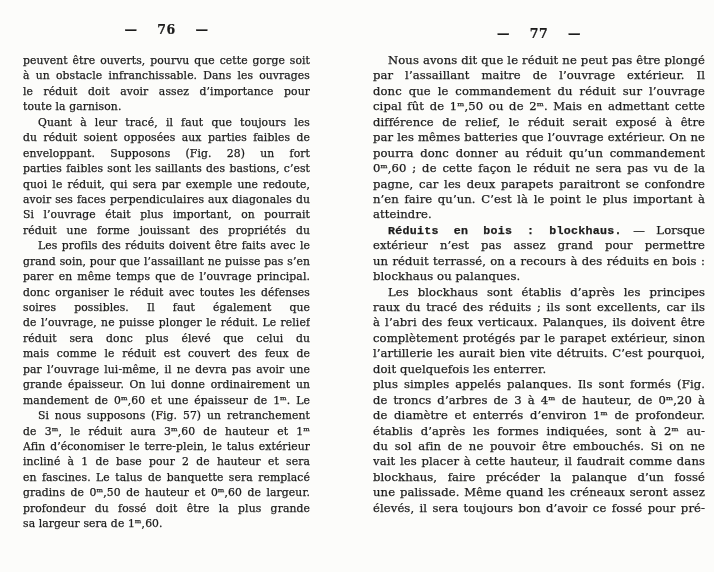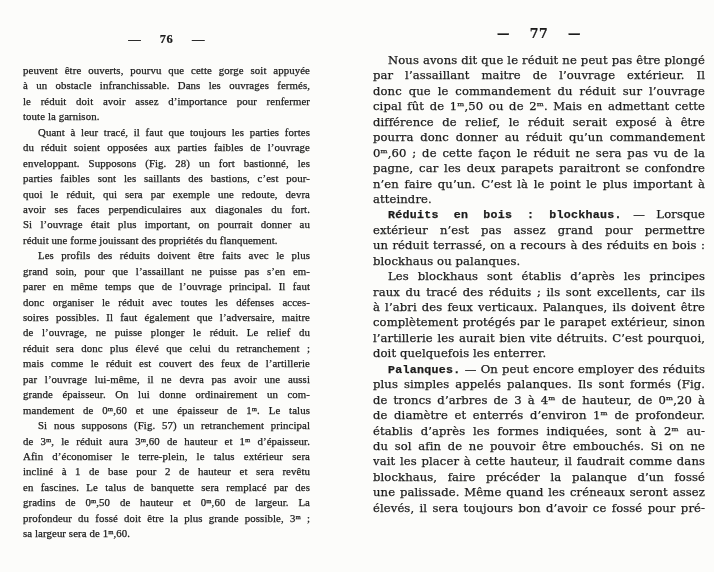--- a/index.html
+++ b/index.html
@@ -12,21 +12,21 @@
     color: #1b1b1b;
   }
   .scan {
     position: absolute; inset: 0;
     background: #fcfcfa;
   }
   .page {
     position: absolute;
     overflow: hidden;
   }
-  .page-left  { left: 23px;  top: 32px; width: 287px; height: 540px; font-family: Liberation Serif, serif; }
+  .page-left  { left: 23px;  top: 22px; width: 287px; height: 540px; }
   .page-right { left: 373px; top: 26px; width: 332px; height: 548px; }
 
   .page-header {
     text-align: center;
     font-weight: bold;
     font-size: 12.5px;
     word-spacing: 15px;
     letter-spacing: 0.5px;
     -webkit-text-stroke: 0.2px;
   }
@@ -100,36 +100,36 @@
   </div>
 
   <div class="page page-right">
     <div class="page-header">— 77 —</div>
     <div class="page-body">
         <div class="line indent"><span>Nous avons dit que le réduit ne peut pas être plongé</span></div>
         <div class="line"><span>par l’assaillant maitre de l’ouvrage extérieur. Il faudrait</span></div>
         <div class="line"><span>donc que le commandement du réduit sur l’ouvrage prin-</span></div>
         <div class="line"><span>cipal fût de 1ᵐ,50 ou de 2ᵐ. Mais en admettant cette</span></div>
         <div class="line"><span>différence de relief, le réduit serait exposé à être détruit</span></div>
+        <div class="line"><span>par les mêmes batteries que l’ouvrage extérieur. On ne</span></div>
         <div class="line"><span>pourra donc donner au réduit qu’un commandement de</span></div>
         <div class="line"><span>0ᵐ,60 ; de cette façon le réduit ne sera pas vu de la cam-</span></div>
         <div class="line"><span>pagne, car les deux parapets paraitront se confondre et</span></div>
         <div class="line"><span>n’en faire qu’un. C’est là le point le plus important à</span></div>
         <div class="line end"><span>atteindre.</span></div>
         <div class="line indent"><span class="bold-head">Réduits en bois : blockhaus.</span><span> — Lorsque l’ouvrage</span></div>
         <div class="line"><span>extérieur n’est pas assez grand pour permettre d’établir</span></div>
         <div class="line"><span>un réduit terrassé, on a recours à des réduits en bois :</span></div>
         <div class="line end"><span>blockhaus ou palanques.</span></div>
         <div class="line indent"><span>Les blockhaus sont établis d’après les principes géné-</span></div>
         <div class="line"><span>raux du tracé des réduits ; ils sont excellents, car ils sont</span></div>
         <div class="line"><span>à l’abri des feux verticaux. Palanques, ils doivent être</span></div>
         <div class="line"><span>complètement protégés par le parapet extérieur, sinon</span></div>
         <div class="line"><span>l’artillerie les aurait bien vite détruits. C’est pourquoi, on</span></div>
         <div class="line end"><span>doit quelquefois les enterrer.</span></div>
-        <div class="line indent"><span class="bold-head">Palanques.</span><span> — On peut encore employer des réduits</span></div>
         <div class="line"><span>plus simples appelés palanques. Ils sont formés (Fig. 58)</span></div>
         <div class="line"><span>de troncs d’arbres de 3 à 4ᵐ de hauteur, de 0ᵐ,20 à 0ᵐ,25</span></div>
         <div class="line"><span>de diamètre et enterrés d’environ 1ᵐ de profondeur. Ces</span></div>
         <div class="line"><span>établis d’après les formes indiquées, sont à 2ᵐ au-dessus</span></div>
         <div class="line"><span>du sol afin de ne pouvoir être embouchés. Si on ne pou-</span></div>
         <div class="line"><span>vait les placer à cette hauteur, il faudrait comme dans les</span></div>
         <div class="line"><span>blockhaus, faire précéder la palanque d’un fossé contenant</span></div>
         <div class="line"><span>une palissade. Même quand les créneaux seront assez</span></div>
         <div class="line"><span>élevés, il sera toujours bon d’avoir ce fossé pour pré-</span></div>
       </div>

